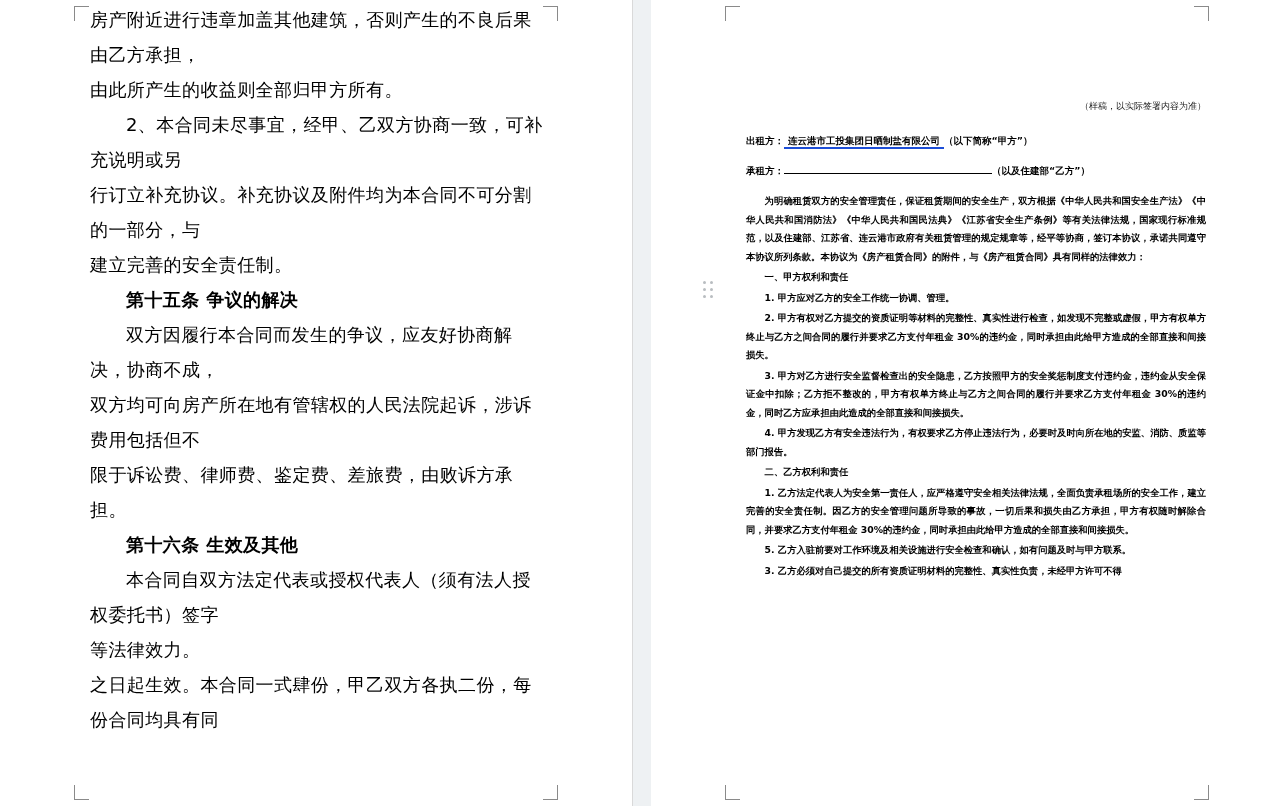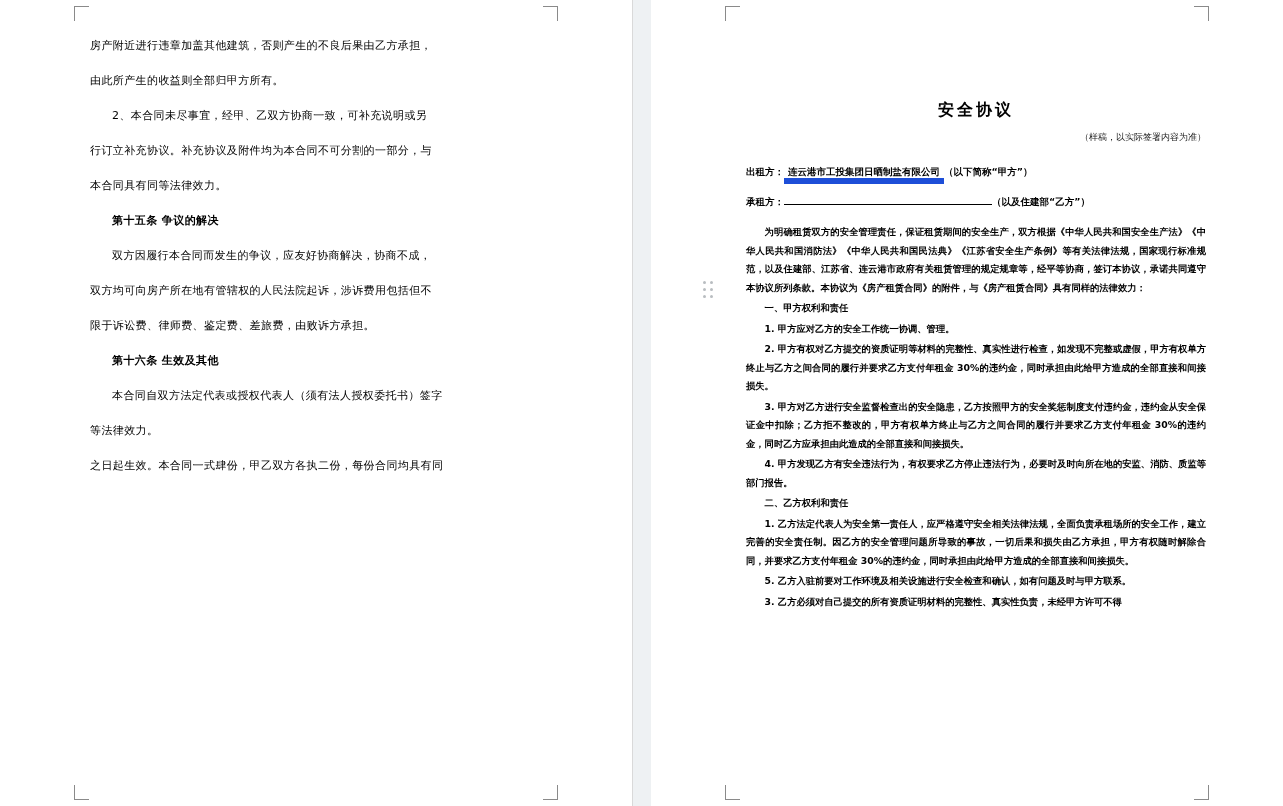--- a/index.html
+++ b/index.html
@@ -57,24 +57,24 @@
   }
   .cmark.tl { border-left: 1px solid #8a8a8a; border-top: 1px solid #8a8a8a; }
   .cmark.tr { border-right: 1px solid #8a8a8a; border-top: 1px solid #8a8a8a; }
   .cmark.bl { border-left: 1px solid #8a8a8a; border-bottom: 1px solid #8a8a8a; }
   .cmark.br { border-right: 1px solid #8a8a8a; border-bottom: 1px solid #8a8a8a; }
 
   
   .doc-left {
     position: absolute;
     left: 90px;
-    top: 28px;
+    top: 2px;
     width: 456px;
     font-family: "DejaVu Sans", sans-serif;
-    font-size: 11px;
+    font-size: 18px;
     line-height: 35px;
     color: #000000;
     letter-spacing: 0.4px;
   }
   .doc-left p { margin: 0; }
   .doc-left .indent { text-indent: 2em; }
   .doc-left .heading {
     font-weight: bold;
     text-indent: 2em;
   }
@@ -103,21 +103,21 @@
     font-family: Liberation Serif, serif;
   }
   .r-party {
     font-size: 9.5px;
     margin: 0 0 14px 0;
     font-weight: bold;
     white-space: nowrap;
   }
   .r-party .lbl { font-weight: bold; }
   .r-party .val {
-    border-bottom: 6px solid #1d4ed8;
+    border-bottom: 2px solid #1d4ed8;
     padding: 0 4px 1px 4px;
     font-weight: bold;
   }
   .r-party .blank {
     display: inline-block;
     border-bottom: 1px solid #000;
     width: 208px;
     height: 11px;
   }
   .r-party .tail { font-weight: bold; text-align: right; }
@@ -160,21 +160,21 @@
     <div class="cmark tl" style="left:74px; top:6px;"></div>
     <div class="cmark tr" style="right:74px; top:6px;"></div>
     <div class="cmark bl" style="left:74px; bottom:6px;"></div>
     <div class="cmark br" style="right:74px; bottom:6px;"></div>
 
     <div class="doc-left">
       <p>房产附近进行违章加盖其他建筑，否则产生的不良后果由乙方承担，</p>
       <p>由此所产生的收益则全部归甲方所有。</p>
       <p class="indent">2、本合同未尽事宜，经甲、乙双方协商一致，可补充说明或另</p>
       <p>行订立补充协议。补充协议及附件均为本合同不可分割的一部分，与</p>
-      <p>本合同具有同等法律效力。</p>
+      <p>建立完善的安全责任制。</p>
       <p class="heading">第十五条  争议的解决</p>
       <p class="indent">双方因履行本合同而发生的争议，应友好协商解决，协商不成，</p>
       <p>双方均可向房产所在地有管辖权的人民法院起诉，涉诉费用包括但不</p>
       <p>限于诉讼费、律师费、鉴定费、差旅费，由败诉方承担。</p>
       <p class="heading">第十六条  生效及其他</p>
       <p class="indent">本合同自双方法定代表或授权代表人（须有法人授权委托书）签字</p>
       <p>等法律效力。</p>
       <p>之日起生效。本合同一式肆份，甲乙双方各执二份，每份合同均具有同</p>
 
     </div>
@@ -182,21 +182,20 @@
 
   <div class="gutter"></div>
 
   <div class="page page-right">
     <div class="cmark tl" style="left:74px; top:6px;"></div>
     <div class="cmark tr" style="right:74px; top:6px;"></div>
     <div class="cmark bl" style="left:74px; bottom:6px;"></div>
     <div class="cmark br" style="right:74px; bottom:6px;"></div>
 
     <div class="doc-right">
-      <p class="r-title">安全协议</p>
       <p class="r-subtitle">（样稿，以实际签署内容为准）</p>
 
       <p class="r-party">
         <span class="lbl">出租方：</span><span class="val">连云港市工投集团日晒制盐有限公司</span><span class="tail">（以下简称“甲方”）</span>
       </p>
 
       <p class="r-party">
         <span class="lbl">承租方：</span><span class="blank"></span><span class="tail">（以及住建部“乙方”）</span>
       </p>
 

